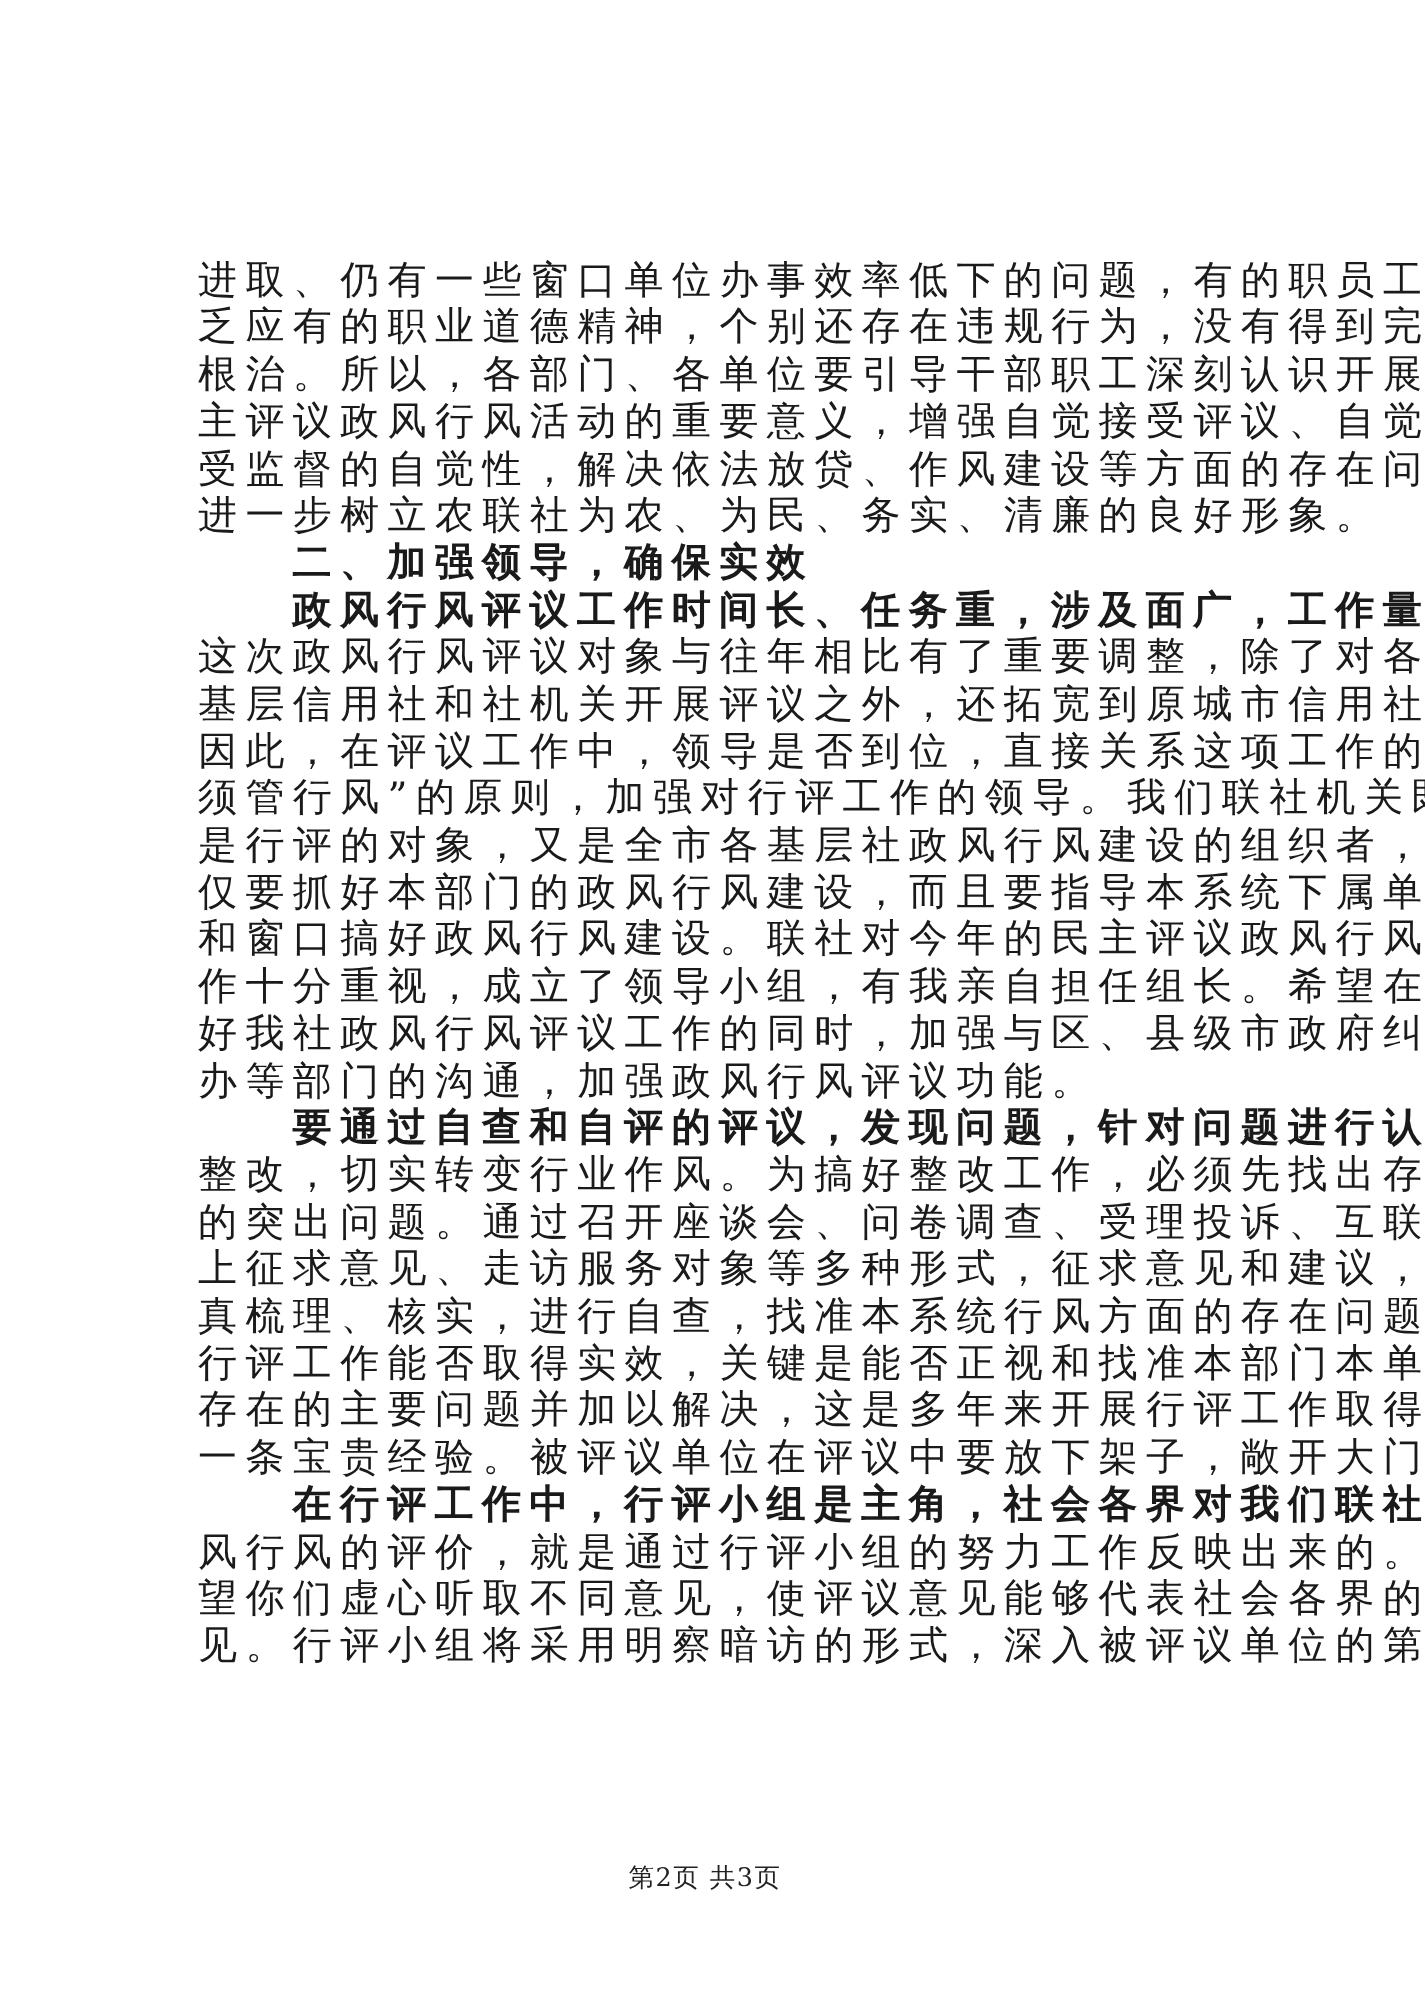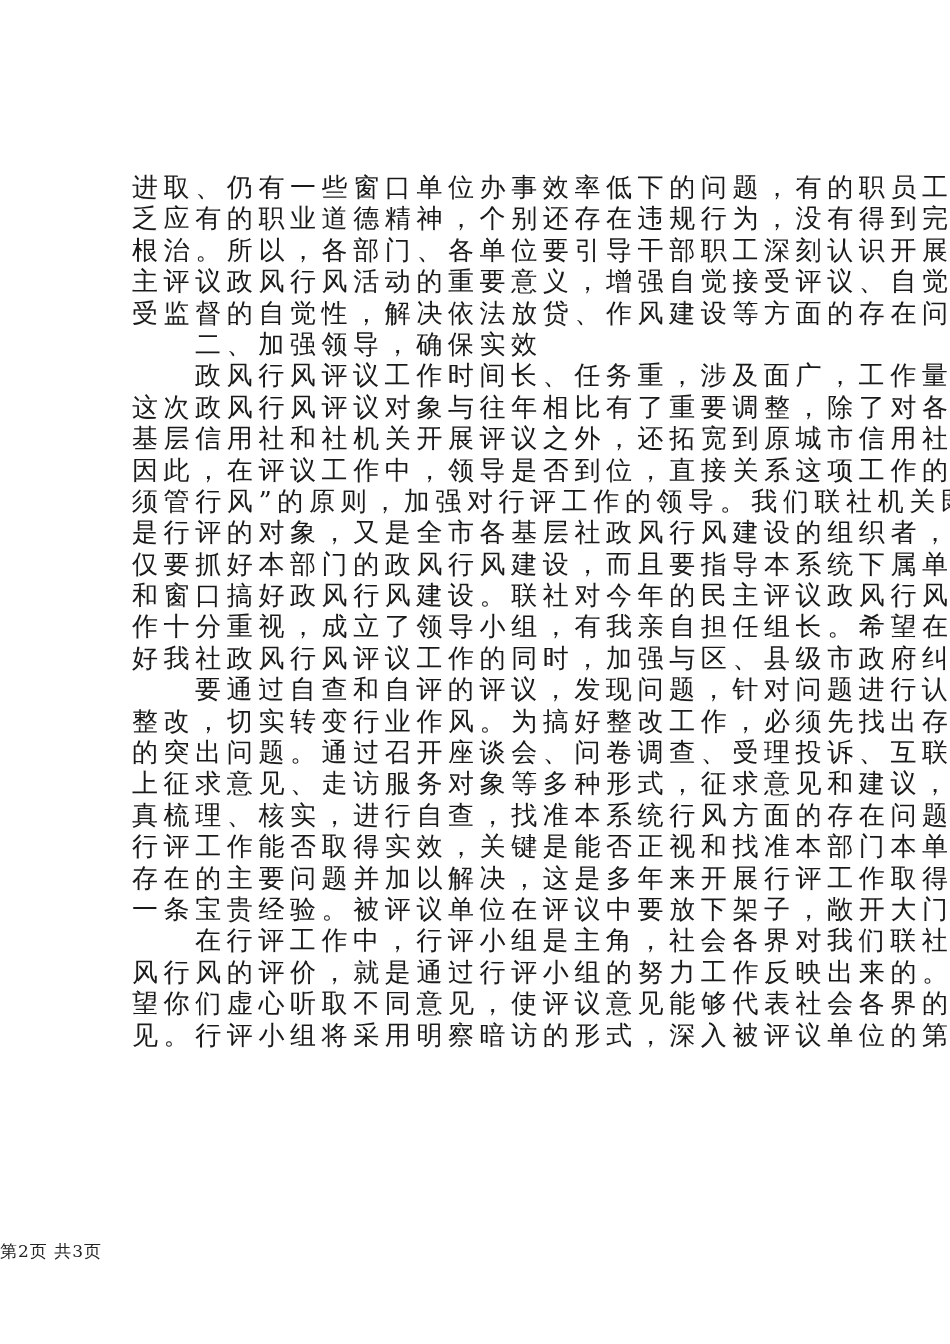--- a/index.html
+++ b/index.html
@@ -1,44 +1,46 @@
 <!DOCTYPE html>
 <html><head>
 <meta charset="utf-8">
 <style>
   html, body { margin: 0; padding: 0; background: #ffffff; }
   body { width: 950px; height: 1344px; position: relative; overflow: hidden;
          font-family: "DejaVu Serif", "Liberation Serif", serif; color: #1a1a1a; }
   .page { position: absolute; left: 132px; top: 172px; width: 700px; }
   .line { height: 31.4px; line-height: 31.4px; font-size: 26px; letter-spacing: 5.6px;
           white-space: nowrap; }
-  .indent { padding-left: 63px; }
-  .footer { position: absolute; top: 1240px; left: 0; width: 940px; 
+  .indent { padding-left: 63px; font-weight: bold; }
+  .footer { position: absolute; top: 1240px; left: 0; width: 940px; text-align: center;
             font-size: 17px; letter-spacing: 1px; color: #222; }
 </style>
 </head>
 <body>
 
 <div class="page">
   <div class="line">进取、仍有一些窗口单位办事效率低下的问题，有的职员工缺</div>
   <div class="line">乏应有的职业道德精神，个别还存在违规行为，没有得到完全</div>
   <div class="line">根治。所以，各部门、各单位要引导干部职工深刻认识开展民</div>
   <div class="line">主评议政风行风活动的重要意义，增强自觉接受评议、自觉接</div>
   <div class="line">受监督的自觉性，解决依法放贷、作风建设等方面的存在问题，</div>
+  <div class="line">进一步树立农联社为农、为民、务实、清廉的良好形象。</div>
   <div class="line indent">二、加强领导，确保实效</div>
   <div class="line indent">政风行风评议工作时间长、任务重，涉及面广，工作量大。</div>
   <div class="line">这次政风行风评议对象与往年相比有了重要调整，除了对各级</div>
   <div class="line">基层信用社和社机关开展评议之外，还拓宽到原城市信用社。</div>
   <div class="line">因此，在评议工作中，领导是否到位，直接关系这项工作的成</div>
   <div class="line">须管行风”的原则，加强对行评工作的领导。我们联社机关既</div>
   <div class="line">是行评的对象，又是全市各基层社政风行风建设的组织者，不</div>
   <div class="line">仅要抓好本部门的政风行风建设，而且要指导本系统下属单位</div>
   <div class="line">和窗口搞好政风行风建设。联社对今年的民主评议政风行风工</div>
   <div class="line">作十分重视，成立了领导小组，有我亲自担任组长。希望在抓</div>
   <div class="line">好我社政风行风评议工作的同时，加强与区、县级市政府纠风</div>
+  <div class="line">办等部门的沟通，加强政风行风评议功能。</div>
   <div class="line indent">要通过自查和自评的评议，发现问题，针对问题进行认真</div>
   <div class="line">整改，切实转变行业作风。为搞好整改工作，必须先找出存在</div>
   <div class="line">的突出问题。通过召开座谈会、问卷调查、受理投诉、互联网</div>
   <div class="line">上征求意见、走访服务对象等多种形式，征求意见和建议，认</div>
   <div class="line">真梳理、核实，进行自查，找准本系统行风方面的存在问题。</div>
   <div class="line">行评工作能否取得实效，关键是能否正视和找准本部门本单位</div>
   <div class="line">存在的主要问题并加以解决，这是多年来开展行评工作取得的</div>
   <div class="line">一条宝贵经验。被评议单位在评议中要放下架子，敞开大门，</div>
   <div class="line indent">在行评工作中，行评小组是主角，社会各界对我们联社政</div>
   <div class="line">风行风的评价，就是通过行评小组的努力工作反映出来的。希</div>

